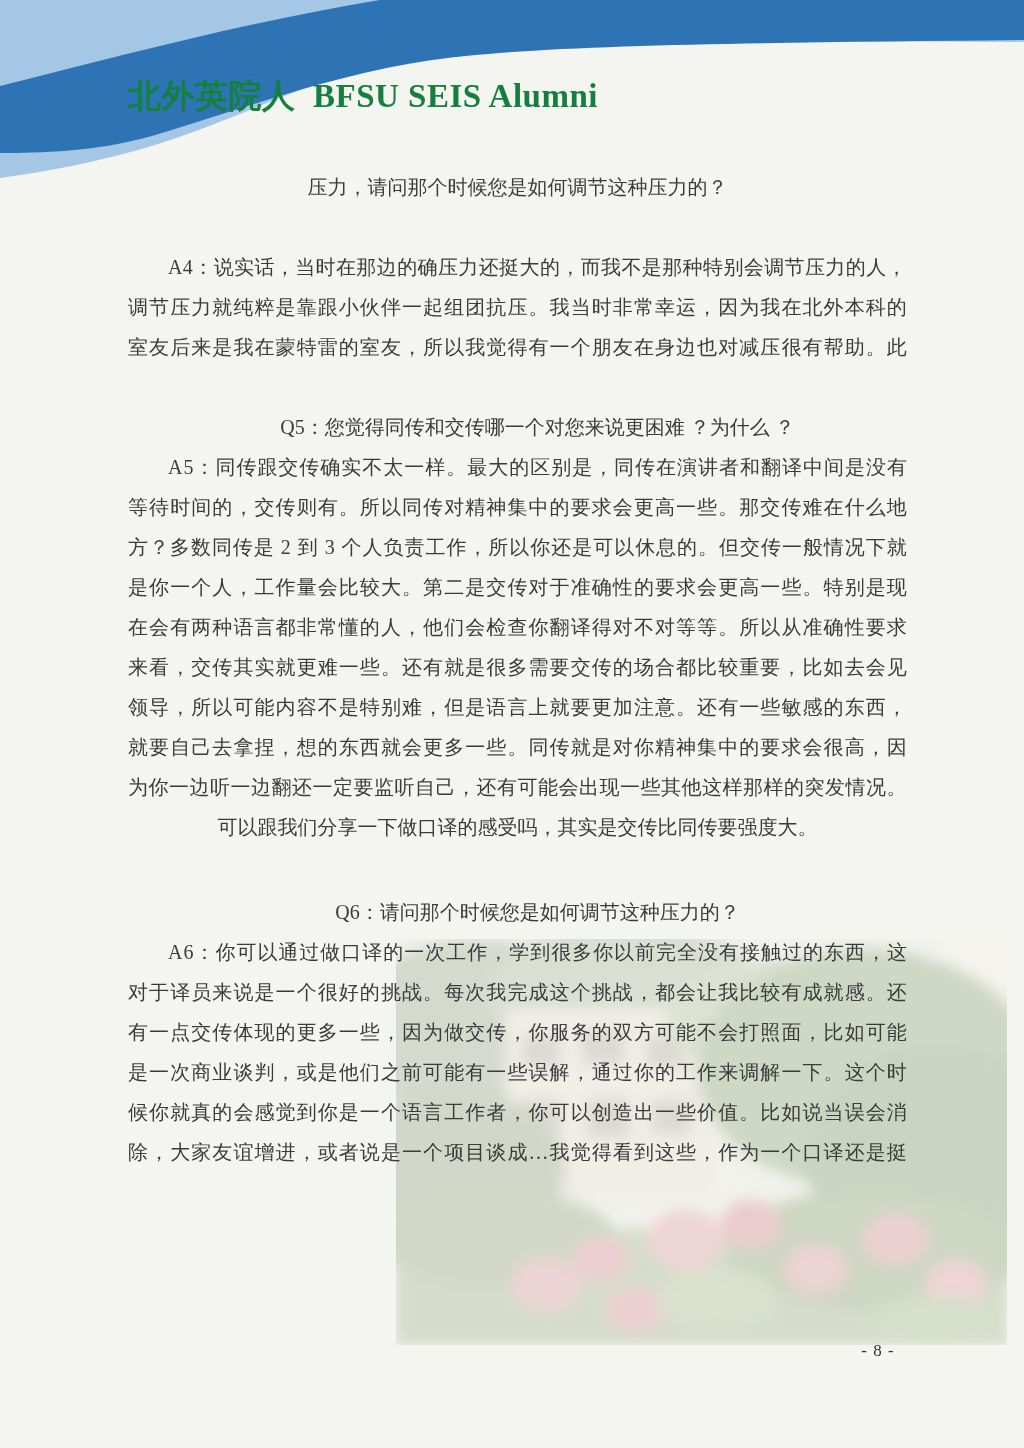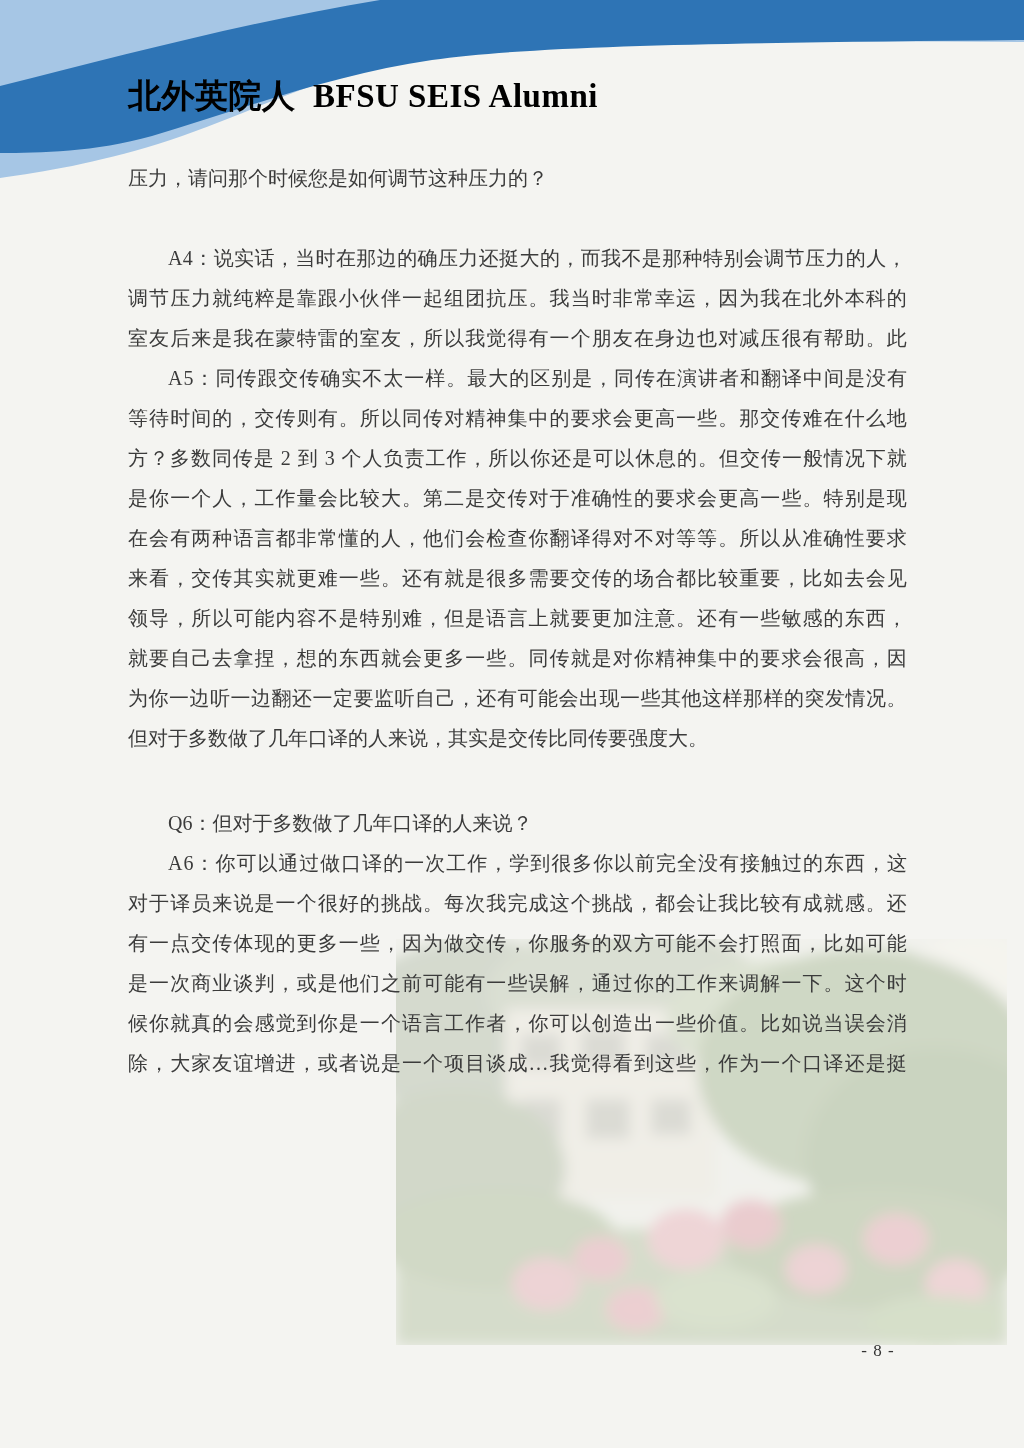--- a/index.html
+++ b/index.html
@@ -6,27 +6,28 @@
   body { background:#e9e9e7; }
   .page {
     position:relative; width:1024px; height:1448px;
     margin:0 auto; overflow:hidden;
     background:var(--page_bg, #f4f4f1);
     font-family:"Liberation Serif","DejaVu Serif",serif;
   }
   .header-svg { position:absolute; top:0; left:0; z-index:1; display:block; }
   .page-title {
     position:absolute; left:128px; top:78px; z-index:3;
-    font-size:33px; font-weight:bold; color:#000000;
+    font-size:33px; font-weight:bold; color:#15803d;
     white-space:pre; letter-spacing:0.5px; line-height:1.1; margin:0;
   }
   .photo-svg { position:absolute; left:396px; top:939px; z-index:2; opacity:.34; display:block; }
   .body-text {
-    position:absolute; left:128px; top:158px; width:779px; z-index:4;
+    position:absolute; left:128px; top:167px; width:779px; z-index:4;
     color:var(--text, #3b3b3b);
+    text-align:center;
   }
   .tline {
     height:40px; line-height:40px; font-size:20px;
     white-space:pre; overflow:visible;
   }
   .tline.just { display:flex; justify-content:space-between; }
   .tline.just span { display:block; white-space:pre; }
   .tline.ind { padding-left:40px; }
   .page-number {
     position:absolute; left:830px; top:1341px; width:96px; z-index:4;
@@ -85,31 +86,32 @@
       <ellipse cx="320" cy="360" rx="60" ry="30" fill="#a9c08d"></ellipse>
       <ellipse cx="540" cy="382" rx="70" ry="26" fill="#9db77f"></ellipse>
     </g>
   </svg>
 
   <div class="body-text">
       <div class="tline">压力，请问那个时候您是如何调节这种压力的？</div>
       <div class="tline just ind" style="margin-top: 40px;"><span>A</span><span>4</span><span>：</span><span>说</span><span>实</span><span>话</span><span>，</span><span>当</span><span>时</span><span>在</span><span>那</span><span>边</span><span>的</span><span>确</span><span>压</span><span>力</span><span>还</span><span>挺</span><span>大</span><span>的</span><span>，</span><span>而</span><span>我</span><span>不</span><span>是</span><span>那</span><span>种</span><span>特</span><span>别</span><span>会</span><span>调</span><span>节</span><span>压</span><span>力</span><span>的</span><span>人</span><span>，</span></div>
       <div class="tline just"><span>调</span><span>节</span><span>压</span><span>力</span><span>就</span><span>纯</span><span>粹</span><span>是</span><span>靠</span><span>跟</span><span>小</span><span>伙</span><span>伴</span><span>一</span><span>起</span><span>组</span><span>团</span><span>抗</span><span>压</span><span>。</span><span>我</span><span>当</span><span>时</span><span>非</span><span>常</span><span>幸</span><span>运</span><span>，</span><span>因</span><span>为</span><span>我</span><span>在</span><span>北</span><span>外</span><span>本</span><span>科</span><span>的</span></div>
       <div class="tline just"><span>室</span><span>友</span><span>后</span><span>来</span><span>是</span><span>我</span><span>在</span><span>蒙</span><span>特</span><span>雷</span><span>的</span><span>室</span><span>友</span><span>，</span><span>所</span><span>以</span><span>我</span><span>觉</span><span>得</span><span>有</span><span>一</span><span>个</span><span>朋</span><span>友</span><span>在</span><span>身</span><span>边</span><span>也</span><span>对</span><span>减</span><span>压</span><span>很</span><span>有</span><span>帮</span><span>助</span><span>。</span><span>此</span></div>
+      <div class="tline ind" style="margin-top: 40px;">Q5：您觉得同传和交传哪一个对您来说更困难 ？为什么 ？</div>
       <div class="tline just ind"><span>A</span><span>5</span><span>：</span><span>同</span><span>传</span><span>跟</span><span>交</span><span>传</span><span>确</span><span>实</span><span>不</span><span>太</span><span>一</span><span>样</span><span>。</span><span>最</span><span>大</span><span>的</span><span>区</span><span>别</span><span>是</span><span>，</span><span>同</span><span>传</span><span>在</span><span>演</span><span>讲</span><span>者</span><span>和</span><span>翻</span><span>译</span><span>中</span><span>间</span><span>是</span><span>没</span><span>有</span></div>
       <div class="tline just"><span>等</span><span>待</span><span>时</span><span>间</span><span>的</span><span>，</span><span>交</span><span>传</span><span>则</span><span>有</span><span>。</span><span>所</span><span>以</span><span>同</span><span>传</span><span>对</span><span>精</span><span>神</span><span>集</span><span>中</span><span>的</span><span>要</span><span>求</span><span>会</span><span>更</span><span>高</span><span>一</span><span>些</span><span>。</span><span>那</span><span>交</span><span>传</span><span>难</span><span>在</span><span>什</span><span>么</span><span>地</span></div>
       <div class="tline just"><span>方</span><span>？</span><span>多</span><span>数</span><span>同</span><span>传</span><span>是</span><span> </span><span>2</span><span> </span><span>到</span><span> </span><span>3</span><span> </span><span>个</span><span>人</span><span>负</span><span>责</span><span>工</span><span>作</span><span>，</span><span>所</span><span>以</span><span>你</span><span>还</span><span>是</span><span>可</span><span>以</span><span>休</span><span>息</span><span>的</span><span>。</span><span>但</span><span>交</span><span>传</span><span>一</span><span>般</span><span>情</span><span>况</span><span>下</span><span>就</span></div>
       <div class="tline just"><span>是</span><span>你</span><span>一</span><span>个</span><span>人</span><span>，</span><span>工</span><span>作</span><span>量</span><span>会</span><span>比</span><span>较</span><span>大</span><span>。</span><span>第</span><span>二</span><span>是</span><span>交</span><span>传</span><span>对</span><span>于</span><span>准</span><span>确</span><span>性</span><span>的</span><span>要</span><span>求</span><span>会</span><span>更</span><span>高</span><span>一</span><span>些</span><span>。</span><span>特</span><span>别</span><span>是</span><span>现</span></div>
       <div class="tline just"><span>在</span><span>会</span><span>有</span><span>两</span><span>种</span><span>语</span><span>言</span><span>都</span><span>非</span><span>常</span><span>懂</span><span>的</span><span>人</span><span>，</span><span>他</span><span>们</span><span>会</span><span>检</span><span>查</span><span>你</span><span>翻</span><span>译</span><span>得</span><span>对</span><span>不</span><span>对</span><span>等</span><span>等</span><span>。</span><span>所</span><span>以</span><span>从</span><span>准</span><span>确</span><span>性</span><span>要</span><span>求</span></div>
       <div class="tline just"><span>来</span><span>看</span><span>，</span><span>交</span><span>传</span><span>其</span><span>实</span><span>就</span><span>更</span><span>难</span><span>一</span><span>些</span><span>。</span><span>还</span><span>有</span><span>就</span><span>是</span><span>很</span><span>多</span><span>需</span><span>要</span><span>交</span><span>传</span><span>的</span><span>场</span><span>合</span><span>都</span><span>比</span><span>较</span><span>重</span><span>要</span><span>，</span><span>比</span><span>如</span><span>去</span><span>会</span><span>见</span></div>
       <div class="tline just"><span>领</span><span>导</span><span>，</span><span>所</span><span>以</span><span>可</span><span>能</span><span>内</span><span>容</span><span>不</span><span>是</span><span>特</span><span>别</span><span>难</span><span>，</span><span>但</span><span>是</span><span>语</span><span>言</span><span>上</span><span>就</span><span>要</span><span>更</span><span>加</span><span>注</span><span>意</span><span>。</span><span>还</span><span>有</span><span>一</span><span>些</span><span>敏</span><span>感</span><span>的</span><span>东</span><span>西</span><span>，</span></div>
       <div class="tline just"><span>就</span><span>要</span><span>自</span><span>己</span><span>去</span><span>拿</span><span>捏</span><span>，</span><span>想</span><span>的</span><span>东</span><span>西</span><span>就</span><span>会</span><span>更</span><span>多</span><span>一</span><span>些</span><span>。</span><span>同</span><span>传</span><span>就</span><span>是</span><span>对</span><span>你</span><span>精</span><span>神</span><span>集</span><span>中</span><span>的</span><span>要</span><span>求</span><span>会</span><span>很</span><span>高</span><span>，</span><span>因</span></div>
       <div class="tline just"><span>为</span><span>你</span><span>一</span><span>边</span><span>听</span><span>一</span><span>边</span><span>翻</span><span>还</span><span>一</span><span>定</span><span>要</span><span>监</span><span>听</span><span>自</span><span>己</span><span>，</span><span>还</span><span>有</span><span>可</span><span>能</span><span>会</span><span>出</span><span>现</span><span>一</span><span>些</span><span>其</span><span>他</span><span>这</span><span>样</span><span>那</span><span>样</span><span>的</span><span>突</span><span>发</span><span>情</span><span>况</span><span>。</span></div>
-      <div class="tline">但对于多数做了几年口译的人来说，其实是交传比同传要强度大。</div>
-      <div class="tline ind" style="margin-top: 45px;">Q6：但对于多数做了几年口译的人来说？</div>
+      <div class="tline">可以跟我们分享一下做口译的感受吗，其实是交传比同传要强度大。</div>
+      <div class="tline ind" style="margin-top: 45px;">Q6：请问那个时候您是如何调节这种压力的？</div>
       <div class="tline just ind"><span>A</span><span>6</span><span>：</span><span>你</span><span>可</span><span>以</span><span>通</span><span>过</span><span>做</span><span>口</span><span>译</span><span>的</span><span>一</span><span>次</span><span>工</span><span>作</span><span>，</span><span>学</span><span>到</span><span>很</span><span>多</span><span>你</span><span>以</span><span>前</span><span>完</span><span>全</span><span>没</span><span>有</span><span>接</span><span>触</span><span>过</span><span>的</span><span>东</span><span>西</span><span>，</span><span>这</span></div>
       <div class="tline just"><span>对</span><span>于</span><span>译</span><span>员</span><span>来</span><span>说</span><span>是</span><span>一</span><span>个</span><span>很</span><span>好</span><span>的</span><span>挑</span><span>战</span><span>。</span><span>每</span><span>次</span><span>我</span><span>完</span><span>成</span><span>这</span><span>个</span><span>挑</span><span>战</span><span>，</span><span>都</span><span>会</span><span>让</span><span>我</span><span>比</span><span>较</span><span>有</span><span>成</span><span>就</span><span>感</span><span>。</span><span>还</span></div>
       <div class="tline just"><span>有</span><span>一</span><span>点</span><span>交</span><span>传</span><span>体</span><span>现</span><span>的</span><span>更</span><span>多</span><span>一</span><span>些</span><span>，</span><span>因</span><span>为</span><span>做</span><span>交</span><span>传</span><span>，</span><span>你</span><span>服</span><span>务</span><span>的</span><span>双</span><span>方</span><span>可</span><span>能</span><span>不</span><span>会</span><span>打</span><span>照</span><span>面</span><span>，</span><span>比</span><span>如</span><span>可</span><span>能</span></div>
       <div class="tline just"><span>是</span><span>一</span><span>次</span><span>商</span><span>业</span><span>谈</span><span>判</span><span>，</span><span>或</span><span>是</span><span>他</span><span>们</span><span>之</span><span>前</span><span>可</span><span>能</span><span>有</span><span>一</span><span>些</span><span>误</span><span>解</span><span>，</span><span>通</span><span>过</span><span>你</span><span>的</span><span>工</span><span>作</span><span>来</span><span>调</span><span>解</span><span>一</span><span>下</span><span>。</span><span>这</span><span>个</span><span>时</span></div>
       <div class="tline just"><span>候</span><span>你</span><span>就</span><span>真</span><span>的</span><span>会</span><span>感</span><span>觉</span><span>到</span><span>你</span><span>是</span><span>一</span><span>个</span><span>语</span><span>言</span><span>工</span><span>作</span><span>者</span><span>，</span><span>你</span><span>可</span><span>以</span><span>创</span><span>造</span><span>出</span><span>一</span><span>些</span><span>价</span><span>值</span><span>。</span><span>比</span><span>如</span><span>说</span><span>当</span><span>误</span><span>会</span><span>消</span></div>
       <div class="tline just"><span>除</span><span>，</span><span>大</span><span>家</span><span>友</span><span>谊</span><span>增</span><span>进</span><span>，</span><span>或</span><span>者</span><span>说</span><span>是</span><span>一</span><span>个</span><span>项</span><span>目</span><span>谈</span><span>成</span><span>…</span><span>我</span><span>觉</span><span>得</span><span>看</span><span>到</span><span>这</span><span>些</span><span>，</span><span>作</span><span>为</span><span>一</span><span>个</span><span>口</span><span>译</span><span>还</span><span>是</span><span>挺</span></div>
     </div>
 
   <div class="page-number">- 8 -</div>
 

